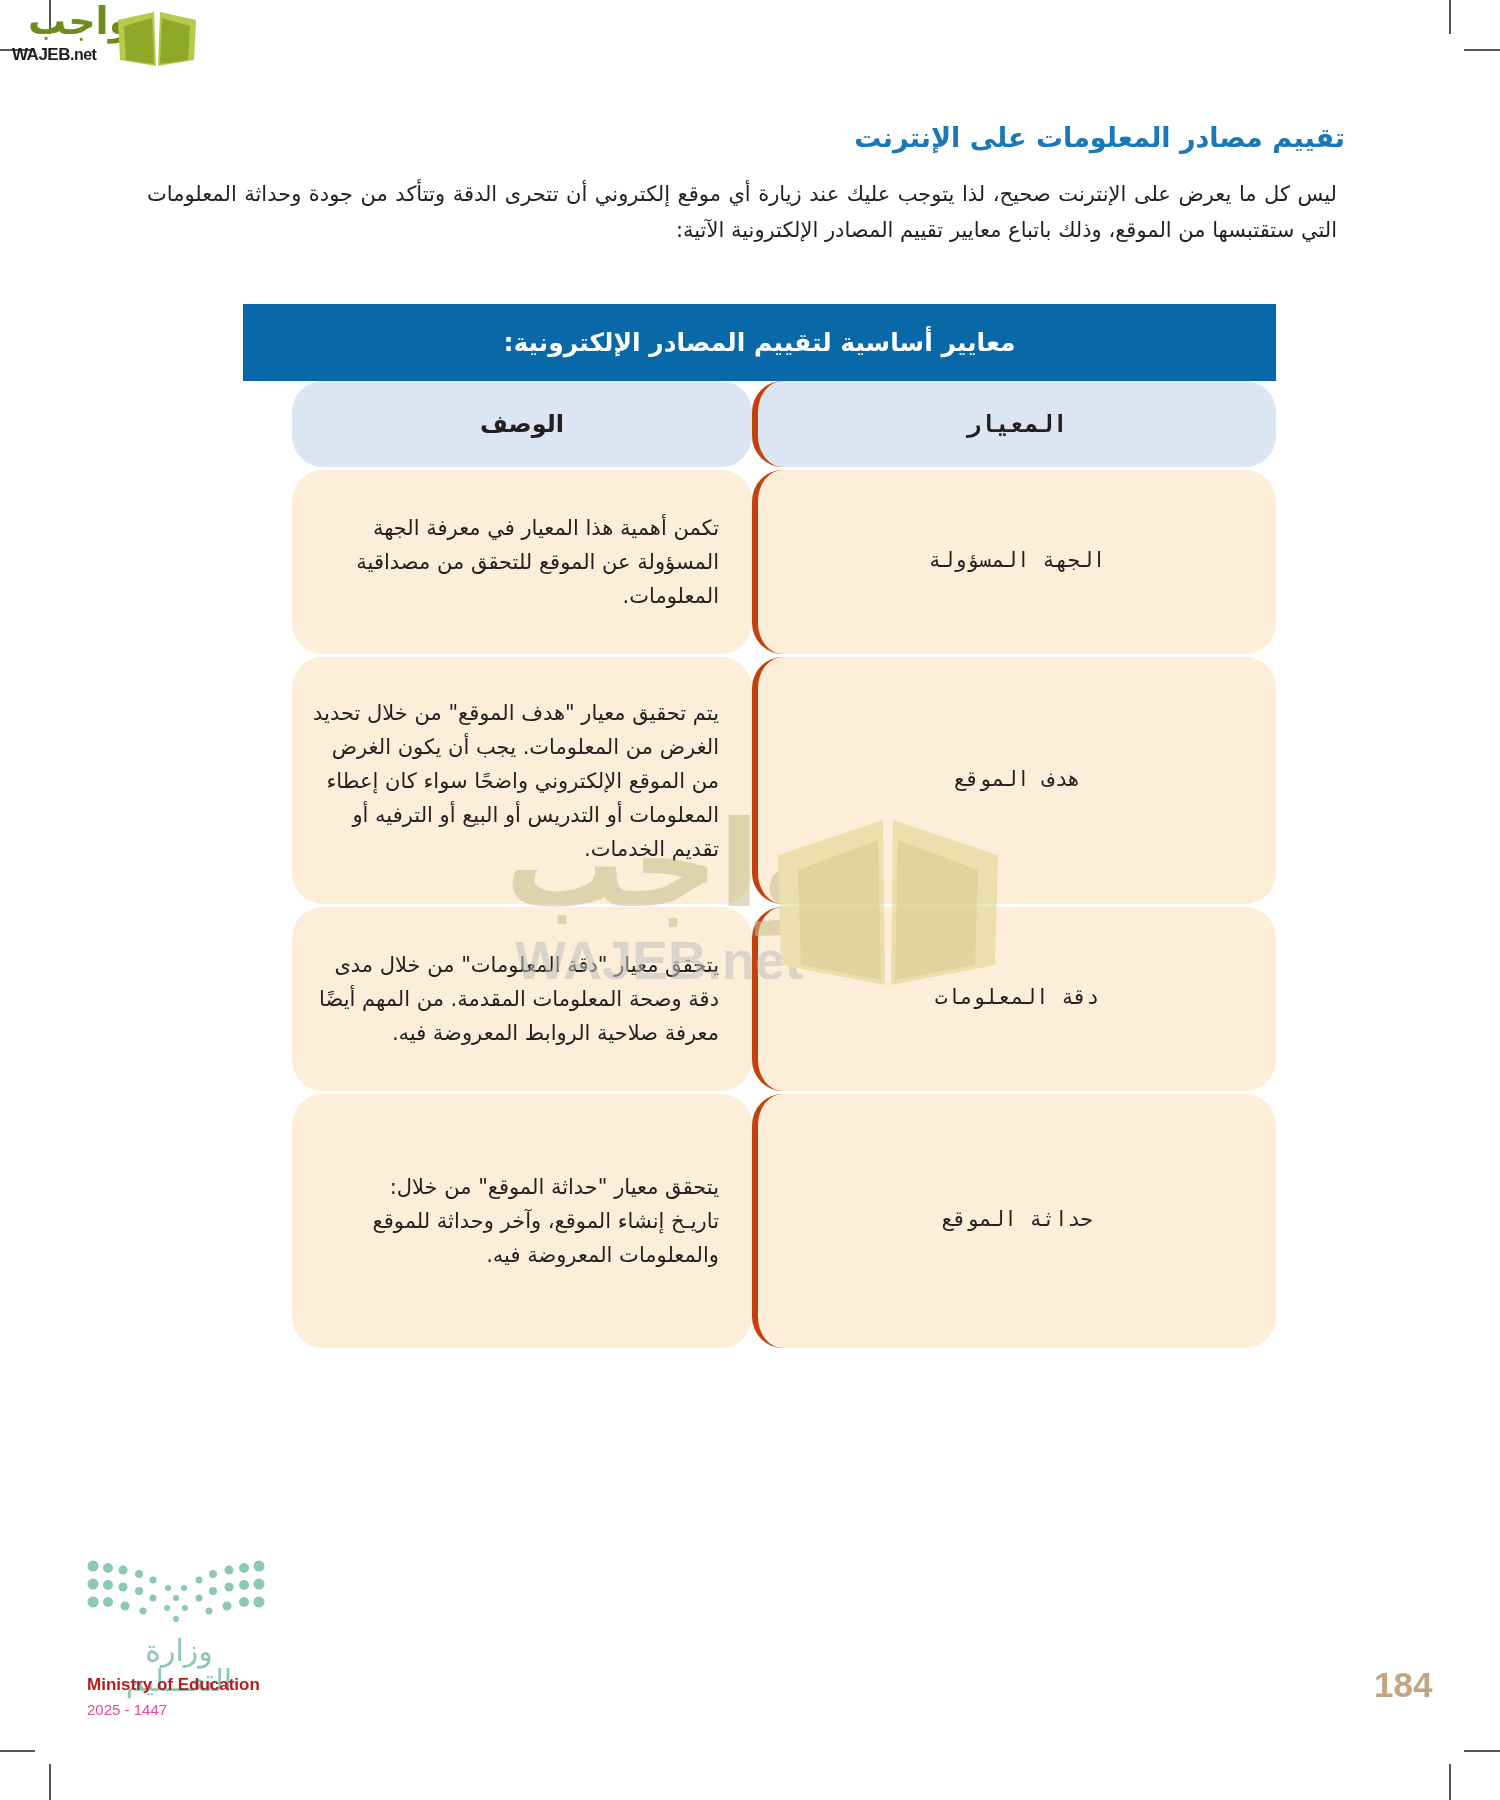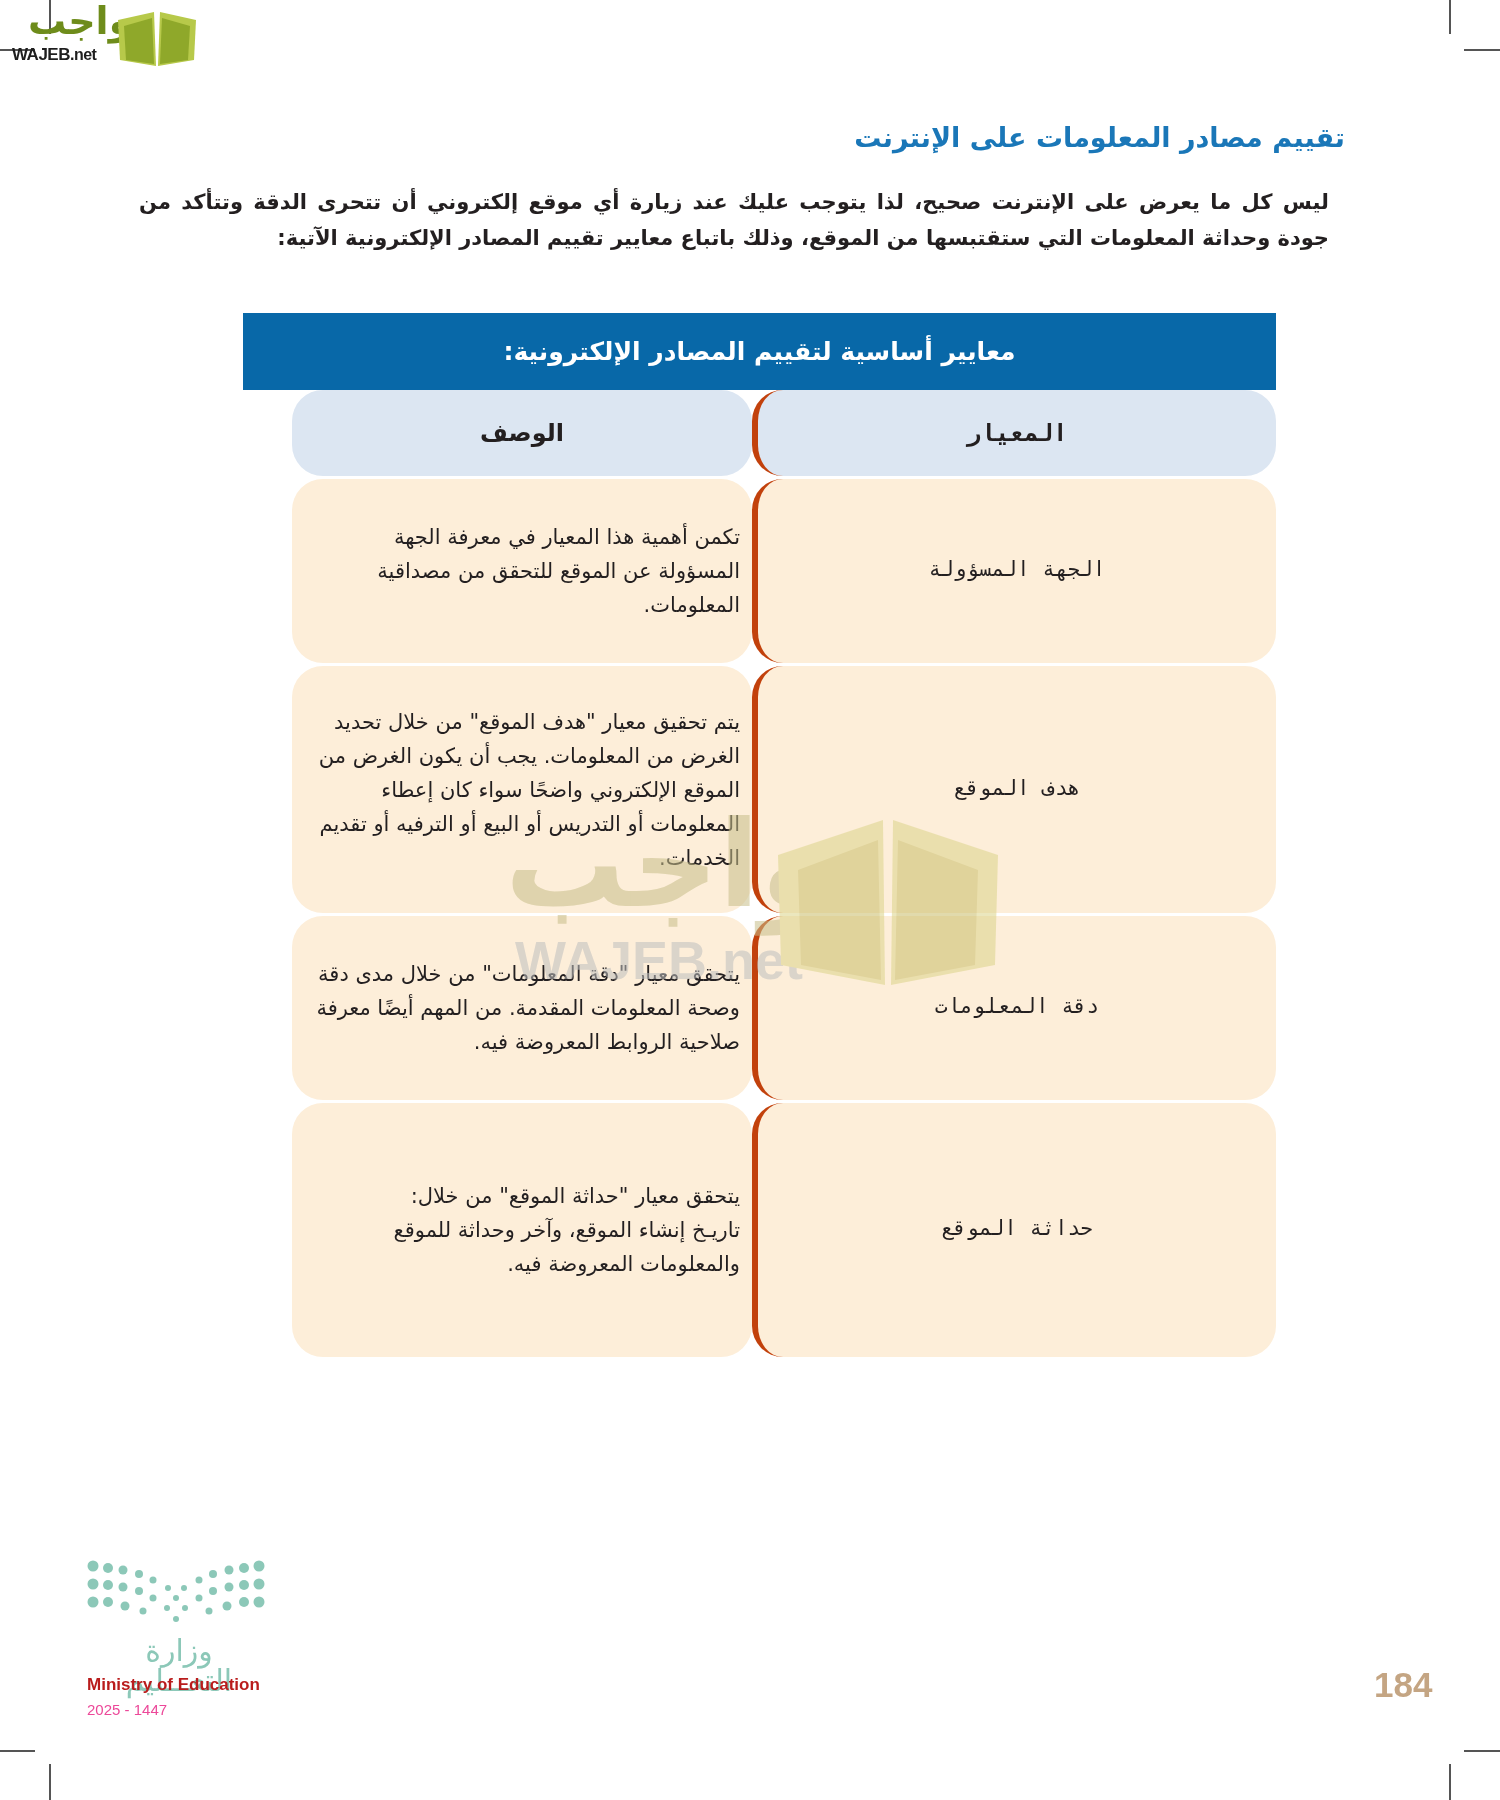--- a/index.html
+++ b/index.html
@@ -27,26 +27,26 @@
       position: absolute; right: 155px; top: 168px; width: 1190px;
       font-size: 21px; direction: rtl; text-align: justify; text-align-last: right;
       line-height: 36px; color: #231f20;
     }
 
     
     .table { position: absolute; left: 243px; top: 304px; width: 1033px; direction: rtl; }
     .table-title {
       height: 77px; background: #0868a8; color: #ffffff;
       display: flex; align-items: center; justify-content: center;
-      font-size: 25px; font-weight: bold; margin-top: 9px;
+      font-size: 25px; font-weight: bold;
     }
     .row { display: flex; flex-direction: row; border-bottom: 3px solid #ffffff; }
     .cell { display: flex; align-items: center; box-sizing: border-box; border-radius: 31px; }
     .c-crit { width: 524px; justify-content: center; border-left: 6px solid #c2410c; font-family: Liberation Mono, monospace; }
-    .c-desc { width: 460px; justify-content: flex-end; padding-right: 12px; padding-left: 16px; }
+    .c-desc { width: 460px; justify-content: flex-end; padding-right: 33px; padding-left: 16px; }
     .head-row .cell { background: #dce6f2; height: 86px; font-size: 24px; font-weight: bold; justify-content: center; padding: 0; }
     .body-row .cell { background: #fdeed9; font-size: 21px; line-height: 34px; }
     .body-row .c-desc span { display: block; text-align: right; }
     .r1 .cell { height: 184px; }
     .r2 .cell { height: 247px; }
     .r3 .cell { height: 184px; }
     .r4 .cell { height: 254px; }
 
     
     .watermark { position: absolute; left: 505px; top: 815px; width: 500px; height: 180px; pointer-events: none; opacity: 0.55; }
@@ -79,21 +79,21 @@
   <div class="logo-en"><span>WAJEB</span><small>.net</small></div>
   <svg class="logo-book" width="82" height="58" viewBox="0 0 82 58">
     <path d="M2 10 L38 2 L40 56 L4 50 Z" fill="#b7c94a"></path>
     <path d="M80 10 L44 2 L42 56 L78 50 Z" fill="#b7c94a"></path>
     <path d="M8 16 L36 8 L38 54 L10 50 Z" fill="#8fa82a"></path>
     <path d="M74 16 L46 8 L44 54 L72 50 Z" fill="#8fa82a"></path>
   </svg>
 </div>
 
 <div class="section-title">تقييم مصادر المعلومات على الإنترنت</div>
-<p class="intro" style="margin:16px;font-weight:bold;">ليس كل ما يعرض على الإنترنت صحيح، لذا يتوجب عليك عند زيارة أي موقع إلكتروني أن تتحرى الدقة وتتأكد من جودة وحداثة المعلومات التي ستقتبسها من الموقع، وذلك باتباع معايير تقييم المصادر الإلكترونية الآتية:</p>
+<p class="intro" style="margin:8px;">ليس كل ما يعرض على الإنترنت صحيح، لذا يتوجب عليك عند زيارة أي موقع إلكتروني أن تتحرى الدقة وتتأكد من جودة وحداثة المعلومات التي ستقتبسها من الموقع، وذلك باتباع معايير تقييم المصادر الإلكترونية الآتية:</p>
 
 <div class="table">
   <div class="table-title">معايير أساسية لتقييم المصادر الإلكترونية:</div>
   <div class="row head-row">
     <div class="cell c-crit">المعيار</div>
     <div class="cell c-desc">الوصف</div>
   </div>
 
   <div class="row body-row r1">
     <div class="cell c-crit">الجهة المسؤولة</div>

